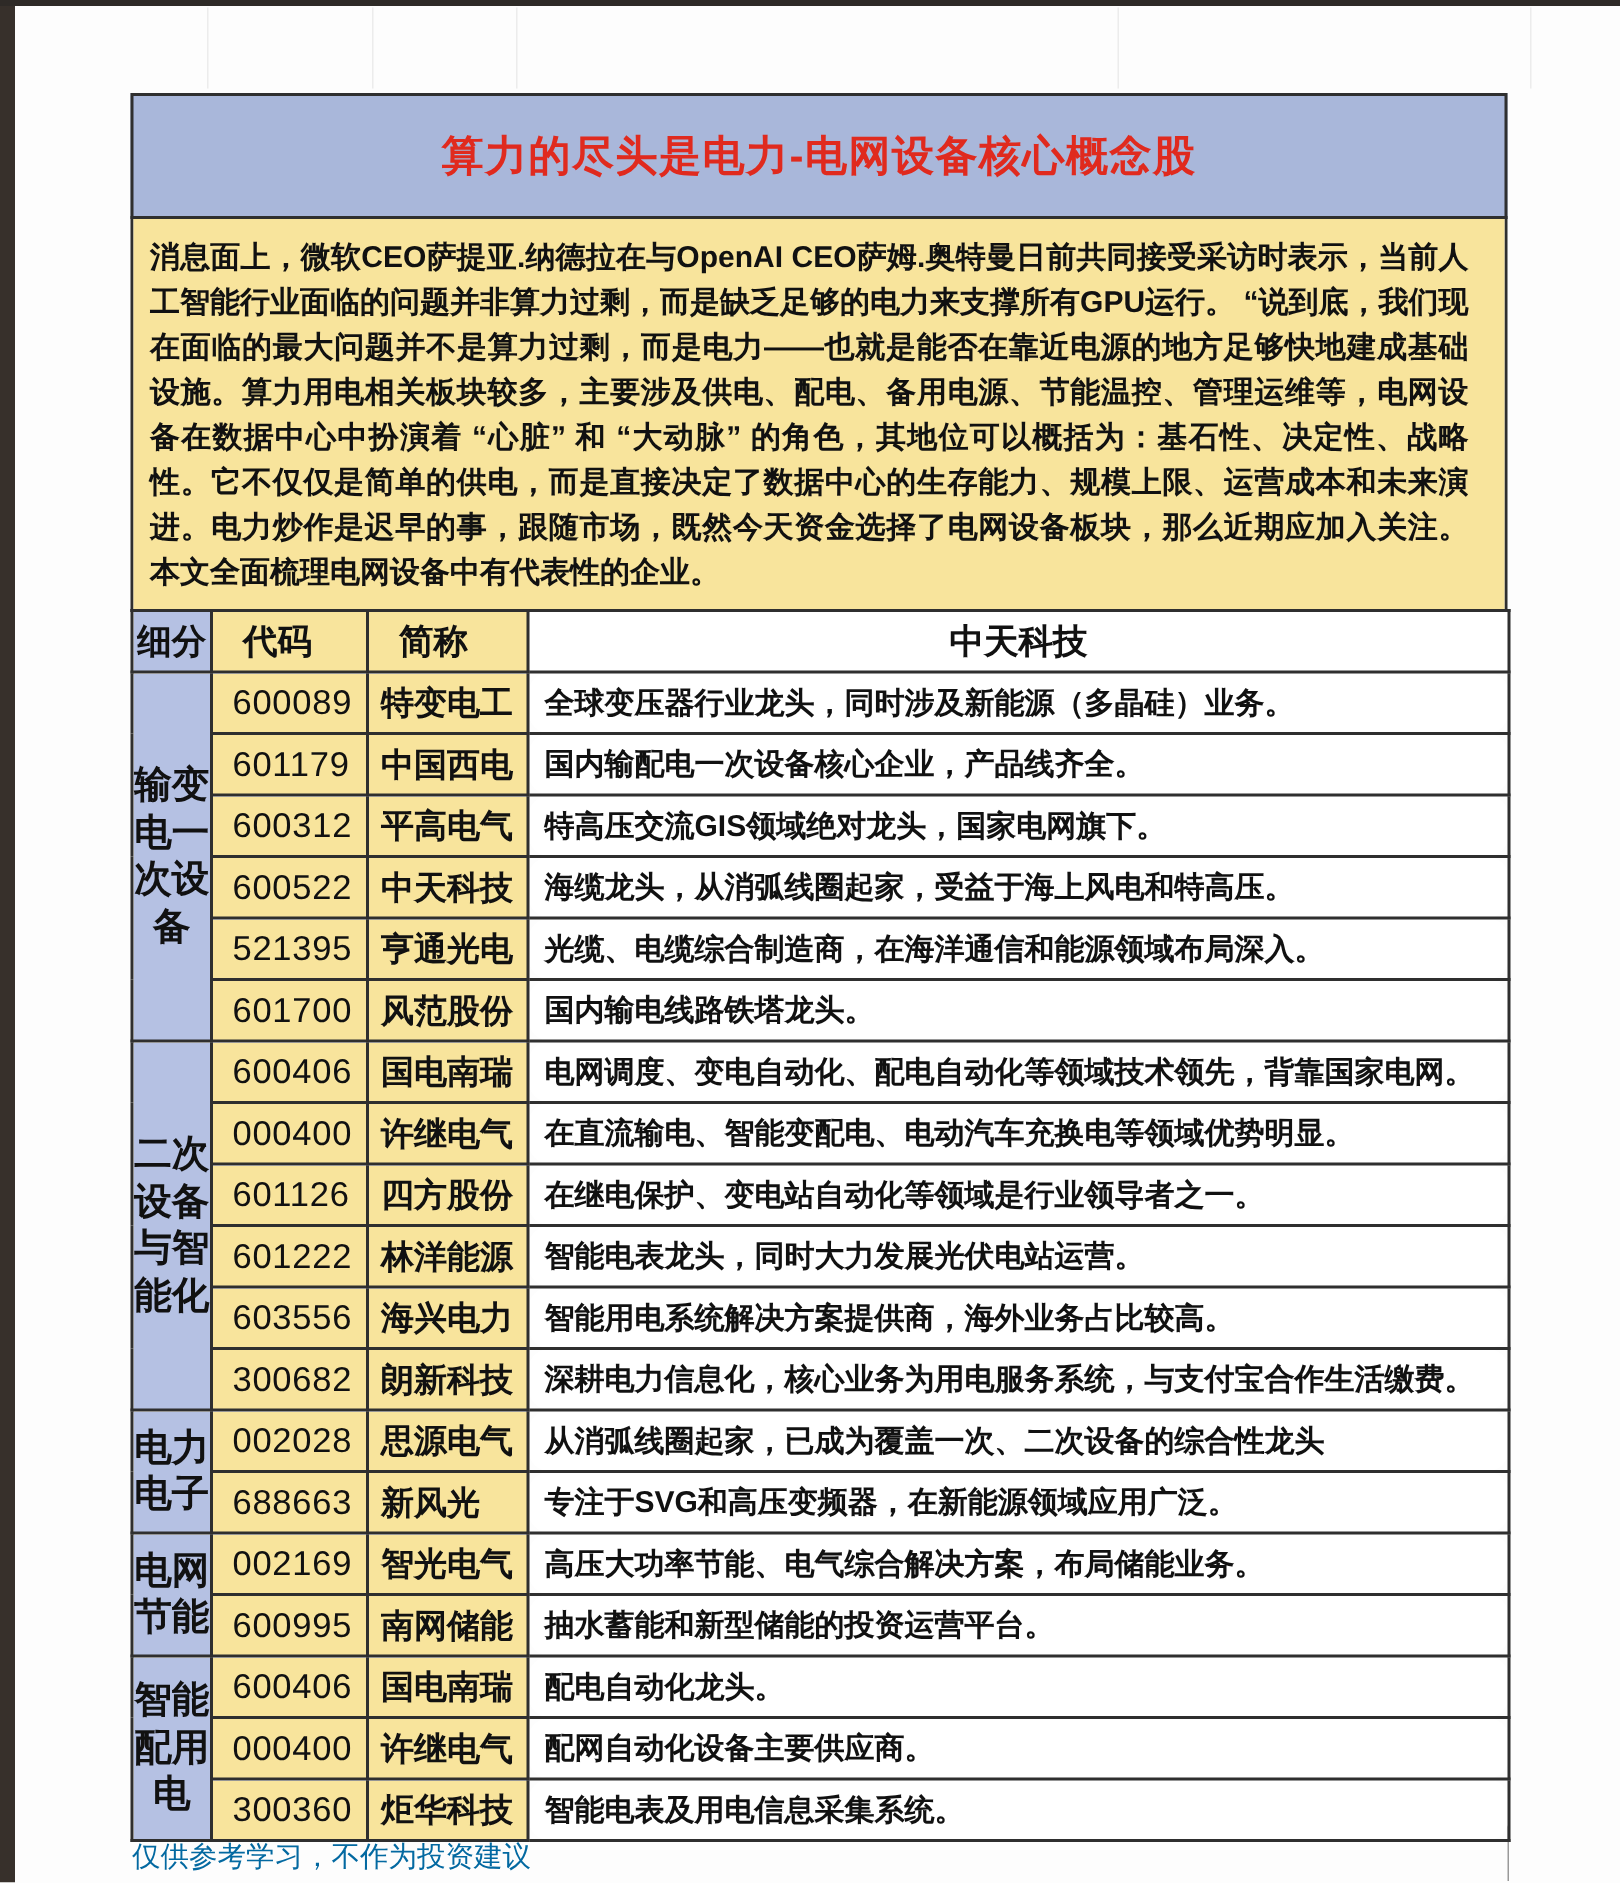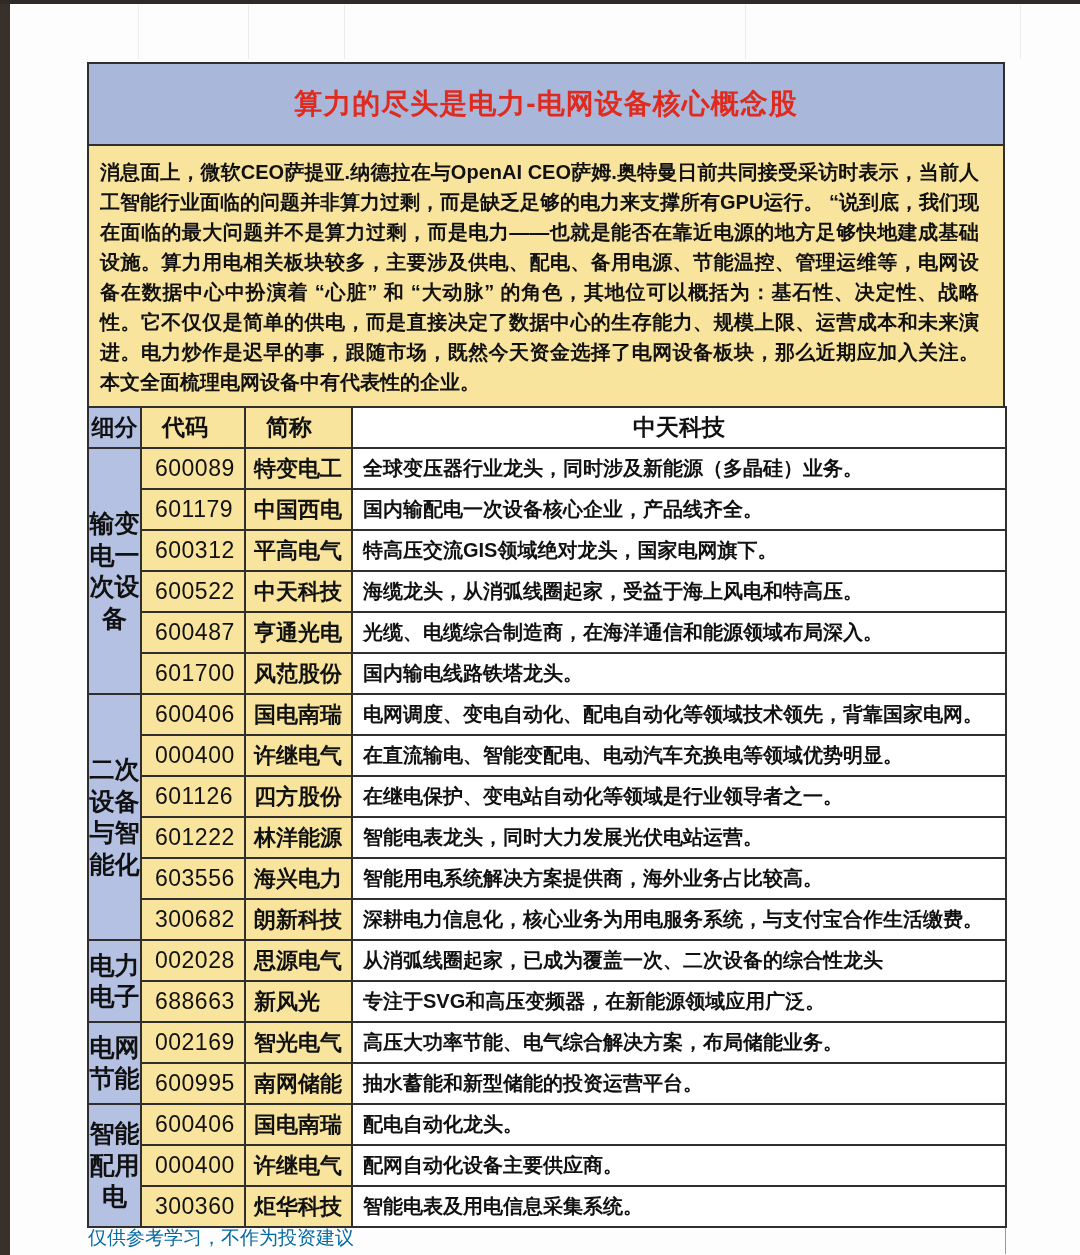--- a/index.html
+++ b/index.html
@@ -144,21 +144,21 @@
           <td class="code-cell">600312</td>
           <td class="name-cell">平高电气</td>
           <td class="highlight-cell">特高压交流GIS领域绝对龙头，国家电网旗下。</td>
         </tr>
         <tr>
           <td class="code-cell">600522</td>
           <td class="name-cell">中天科技</td>
           <td class="highlight-cell">海缆龙头，从消弧线圈起家，受益于海上风电和特高压。</td>
         </tr>
         <tr>
-          <td class="code-cell">600487</td>
+          <td class="code-cell">521395</td>
           <td class="name-cell">亨通光电</td>
           <td class="highlight-cell">光缆、电缆综合制造商，在海洋通信和能源领域布局深入。</td>
         </tr>
         <tr>
           <td class="code-cell">601700</td>
           <td class="name-cell">风范股份</td>
           <td class="highlight-cell">国内输电线路铁塔龙头。</td>
         </tr>
         <tr>
           <td class="cat-cell" rowspan="6">二次

